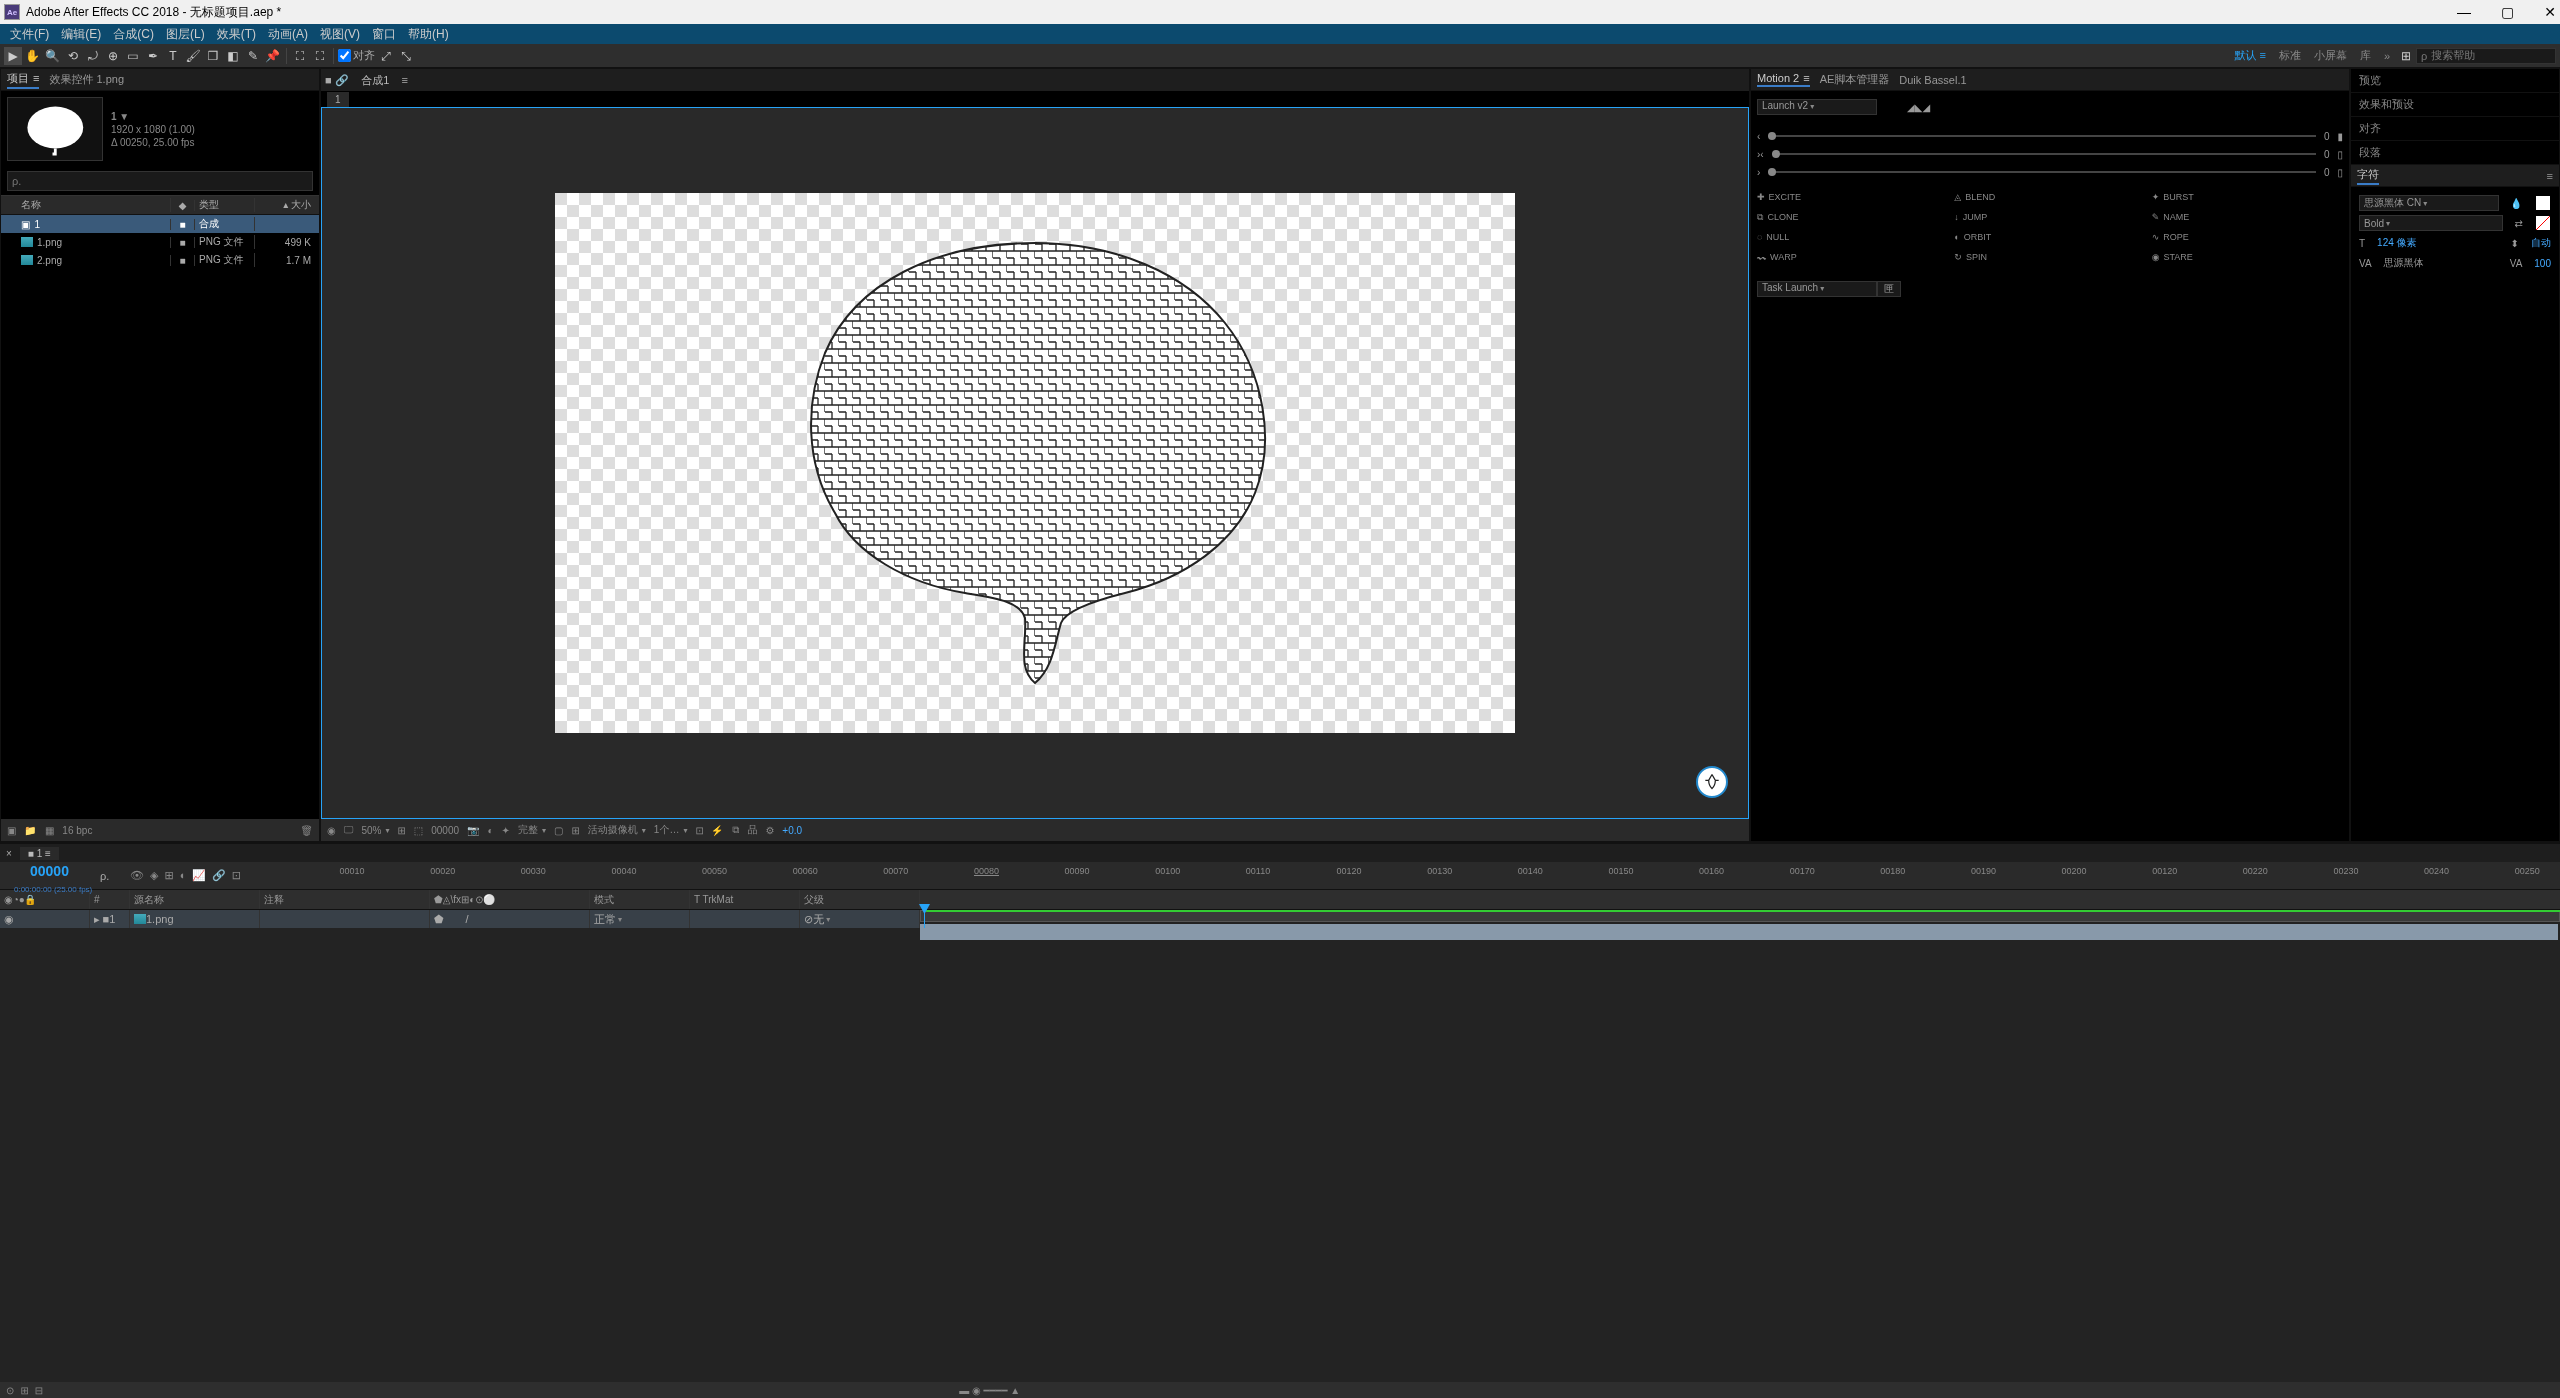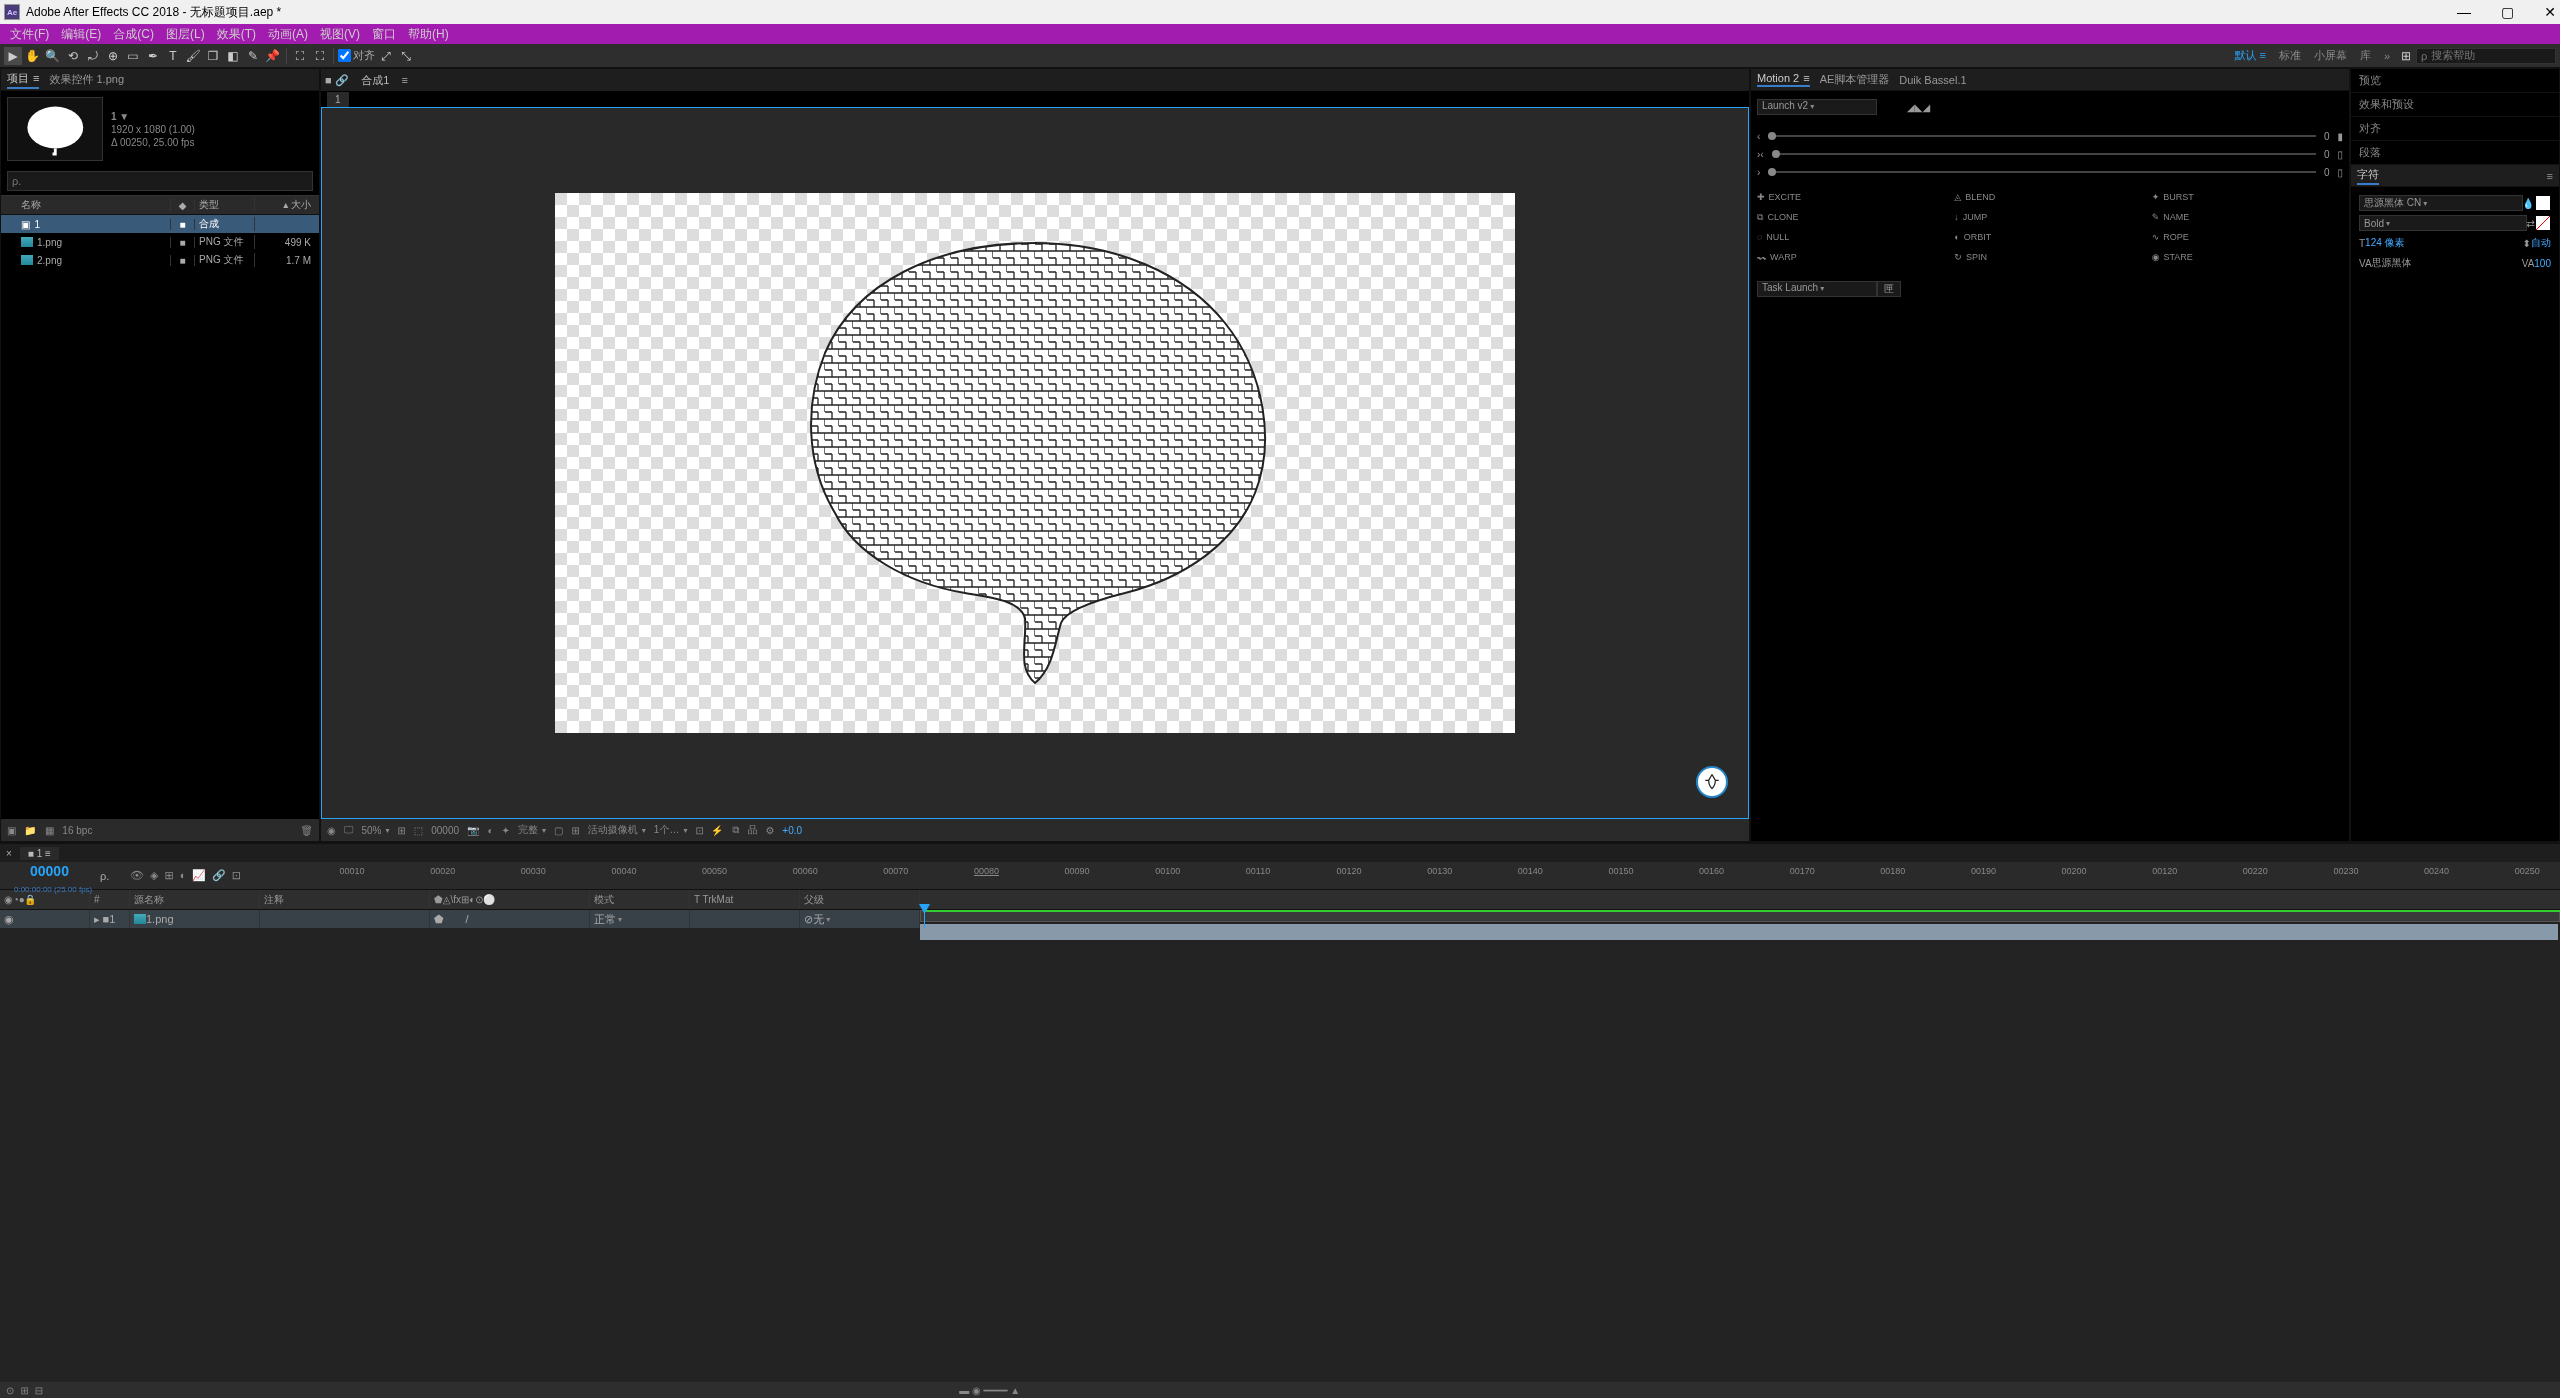--- a/index.html
+++ b/index.html
@@ -3,21 +3,21 @@
 <meta charset="utf-8">
 <style>
 * { margin: 0; padding: 0; box-sizing: border-box; font-family: "Microsoft YaHei", Arial, sans-serif; user-select: none; }
 html, body { width: 2560px; height: 1398px; background: #1e1e1e; color: #aaa; font-size: 11px; overflow: hidden; }
 .titlebar { height: 24px; background: #f0f0f0; display: flex; align-items: center; padding: 0 4px; justify-content: space-between; }
 .titlebar-left { display: flex; align-items: center; gap: 6px; }
 .ae-logo { width: 16px; height: 16px; background: #4a3b7a; color: #d0c0ff; display: flex; align-items: center; justify-content: center; font-size: 8px; font-weight: bold; border: 1px solid #999; }
 .title-text { color: #000; font-size: 12px; }
 .titlebar-controls { display: flex; gap: 30px; color:#000; font-size:14px;}
 .titlebar-controls span { cursor:pointer;}
-.menubar { height: 20px; background: #a21caf; display: flex; align-items: center; padding: 0 6px; gap: 4px; color: #ccc; font-size: 12px; }
+.menubar { height: 20px; background: #0c4a6e; display: flex; align-items: center; padding: 0 6px; gap: 4px; color: #ccc; font-size: 12px; }
 .menubar span { padding: 0 4px; }
 .toolbar { height: 24px; background: #2e2e2e; border-bottom: 1px solid #111; display: flex; align-items: center; padding: 0 4px; gap: 2px; }
 .tool-btn { width: 18px; height: 18px; display: flex; align-items: center; justify-content: center; color: #ccc; font-size: 12px; }
 .tool-btn.active { background: #4a4a4a; }
 .tool-sep { width: 1px; height: 16px; background: #444; margin: 0 2px; }
 .workspace-bar { margin-left: auto; display: flex; gap: 1px; align-items: center; color: #888; font-size: 11px; }
 .ws-item { padding: 0 6px; }
 .ws-item.active { color: #27a3f7; }
 .search-box { width: 140px; height: 16px; background: #1a1a1a; border: 1px solid #333; color: #777; padding: 0 4px; font-size: 11px; display: flex; align-items: center; gap:4px;}
 .main-grid { display: grid; grid-template-columns: 320px 1fr 600px 210px; grid-template-rows: 1fr; height: calc(100% - 24px - 20px - 24px - 540px - 16px); }
@@ -57,21 +57,21 @@
 .motion-slider-row { display:flex; align-items:center; gap:8px; height:18px;}
 .motion-slider-row .rail { flex:1; height:2px; background:#444; position:relative;}
 .motion-slider-row .rail::after{content:''; position:absolute; left:0; top:-3px; width:8px; height:8px; border-radius:50%; background:#888;}
 .motion-btns { display:grid; grid-template-columns: repeat(3,1fr); gap:4px 6px; margin-top:8px;}
 .motion-btn { height:16px; display:flex; align-items:center; gap:4px; font-size:9px; color:#888;}
 .motion-task { margin-top:16px; display:flex; gap:0; align-items:center;}
 .far-right { display: flex; flex-direction: column; }
 .far-right .panel-header { font-size:11px;}
 .fr-section { border-bottom:1px solid #111; padding:4px 8px; height:24px; display:flex; align-items:center; color:#888;}
 .char-body { padding:6px 8px; font-size:10px; color:#999;}
-.char-row { height:20px; display:flex; align-items:center; gap:0;}
+.char-row { height:20px; display:flex; align-items:center; gap:12px;}
 .char-dd { flex:1; height:16px; background:#1a1a1a; border:1px solid #333; padding:0 4px; display:flex; align-items:center;}
 .color-swatch { width:16px; height:16px; background:#fff; border:1px solid #000;}
 .color-swatch.red { background: linear-gradient(135deg,#fff 49%,#f00 50%,#fff 51%);}
 .timeline { height: 540px; background: #232323; border-top: 2px solid #111; display: flex; flex-direction: column; }
 .tl-tabs { height: 18px; background:#1e1e1e; display:flex; align-items:center; padding:0 6px; gap:8px; font-size:10px;}
 .tl-tabs .tab { padding:1px 8px; background:#2a2a2a; color:#bbb;}
 .tl-header { height: 28px; display: flex; align-items: center; background: #2a2a2a; border-bottom:1px solid #111;}
 .tl-timecode { width: 100px; color: #27a3f7; font-size: 14px; padding-left: 30px; font-weight:bold;}
 .tl-timecode-sub { font-size:8px; color:#3a7cc7; position:relative; top:6px;}
 .tl-search { width:30px;}

